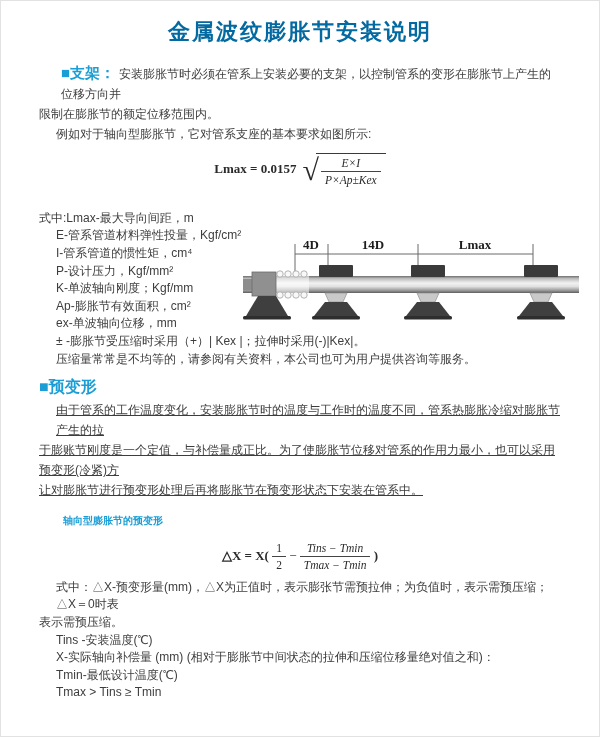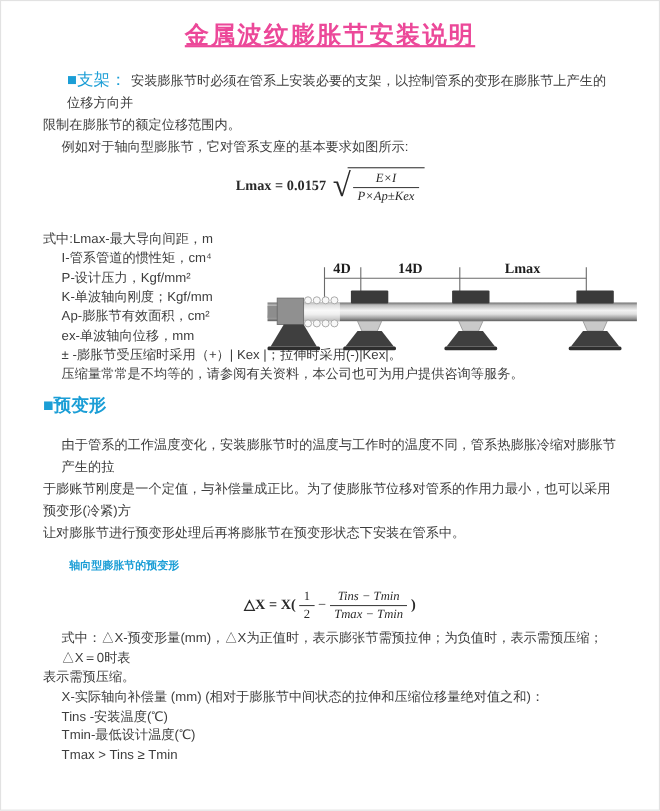--- a/index.html
+++ b/index.html
@@ -8,35 +8,34 @@
     width:600px; height:737px;
     background:#ffffff;
     border:1px solid #e2e2e2;
     font-family:"Liberation Sans", sans-serif;
     color:#3d3d3d;
     overflow:hidden;
   }
   .page { padding:16px 38px 0 38px; }
 
   h1.title {
-    font-size:22px; font-weight:bold; color:#ec4899;
+    font-size:22px; font-weight:bold; color:#0369a1;
     text-align:center; letter-spacing:2px; margin-bottom:16px;
     font-family:"Liberation Sans", sans-serif;
-    text-decoration:underline;
   }
 
   .body-line { font-size:12px; line-height:20px; color:#3d3d3d; }
   .indent { padding-left:17px; }
   .indent2 { padding-left:22px; }
 
   .sec-heading {
     color:#1b9ed6; font-weight:bold; font-size:16px;
   }
   .sec-heading-inline {
-    color:#1b9ed6; font-weight:normal; font-size:15px; margin-right:4px;
+    color:#1b9ed6; font-weight:bold; font-size:15px; margin-right:4px;
   }
   .sub-heading {
     color:#1b9ed6; font-weight:bold; font-size:10px; line-height:24px;
   }
 
   
   .formula {
     font-family:"Liberation Serif", serif; color:#2a2a2a;
     text-align:center; font-size:13px;
   }
@@ -52,21 +51,21 @@
   .formula-lmax { margin:9px 0 22px 0; }
   .formula-dx  { margin:8px 0 6px 0; }
 
   
   .defs-region { position:relative; margin-top:10px; }
   .def-line { font-size:12px; line-height:17.6px; white-space:nowrap; }
   .diagram-wrap { position:absolute; top:26px; left:204px; width:354px; height:92px; }
   .diagram-wrap svg { display:block; }
   svg text.dim-label { font-family:"Liberation Serif", serif; font-weight:bold; font-size:13px; fill:#1d1d1d; }
 
-  .para { margin-top:14px; }
+  .para { margin-top:2px;text-decoration:underline; }
   .notes .def-line { white-space:normal; }
   .axial-head { margin:9px 0 0 24px; }
 </style>
 </head>
 <body>
 
 <div class="page">
 
   <h1 class="title">金属波纹膨胀节安装说明</h1>
 
@@ -80,20 +79,21 @@
 
   <div class="formula formula-lmax">
     <span class="bold">Lmax = 0.0157</span><span class="root">
         <span class="sign">√</span>
         <span class="content"><span class="frac"><span class="num">E×I</span><span class="den">P×Ap±Kex</span></span></span>
       </span>
   </div>
 
   <div class="defs-region">
     <div class="def-line">式中:Lmax-最大导向间距，m</div>
+    <div class="def-line indent">E-管系管道材料弹性投量，Kgf/cm²</div>
     <div class="def-line indent">I-管系管道的惯性矩，cm⁴</div>
     <div class="def-line indent">P-设计压力，Kgf/mm²</div>
     <div class="def-line indent">K-单波轴向刚度；Kgf/mm</div>
     <div class="def-line indent">Ap-膨胀节有效面积，cm²</div>
     <div class="def-line indent">ex-单波轴向位移，mm</div>
     <div class="def-line indent">± -膨胀节受压缩时采用（+）| Kex |；拉伸时采用(-)|Kex|。</div>
     <div class="def-line indent">压缩量常常是不均等的，请参阅有关资料，本公司也可为用户提供咨询等服务。</div>
 
     <div class="diagram-wrap">
       <svg width="354" height="92" viewBox="0 0 354 92" xmlns="http://www.w3.org/2000/svg">
@@ -178,20 +178,20 @@
     <span class="bold">△X = X(</span>
     <span class="frac upright"><span class="num">1</span><span class="den">2</span></span>
     <span>−</span>
     <span class="frac"><span class="num">Tins − Tmin</span><span class="den">Tmax − Tmin</span></span>
     <span class="bold">)</span>
   </div>
 
   <div class="notes">
     <div class="def-line indent">式中：△X-预变形量(mm)，△X为正值时，表示膨张节需预拉伸；为负值时，表示需预压缩；△X＝0时表</div>
     <div class="def-line">表示需预压缩。</div>
+    <div class="def-line indent">Tins -安装温度(℃)</div>
     <div class="def-line indent">X-实际轴向补偿量 (mm) (相对于膨胀节中间状态的拉伸和压缩位移量绝对值之和)：</div>
-    <div class="def-line indent">Tins -安装温度(℃)</div>
     <div class="def-line indent">Tmin-最低设计温度(℃)</div>
     <div class="def-line indent">Tmax &gt; Tins ≥ Tmin</div>
 
   </div>
 
 </div>
 
 </body></html>

